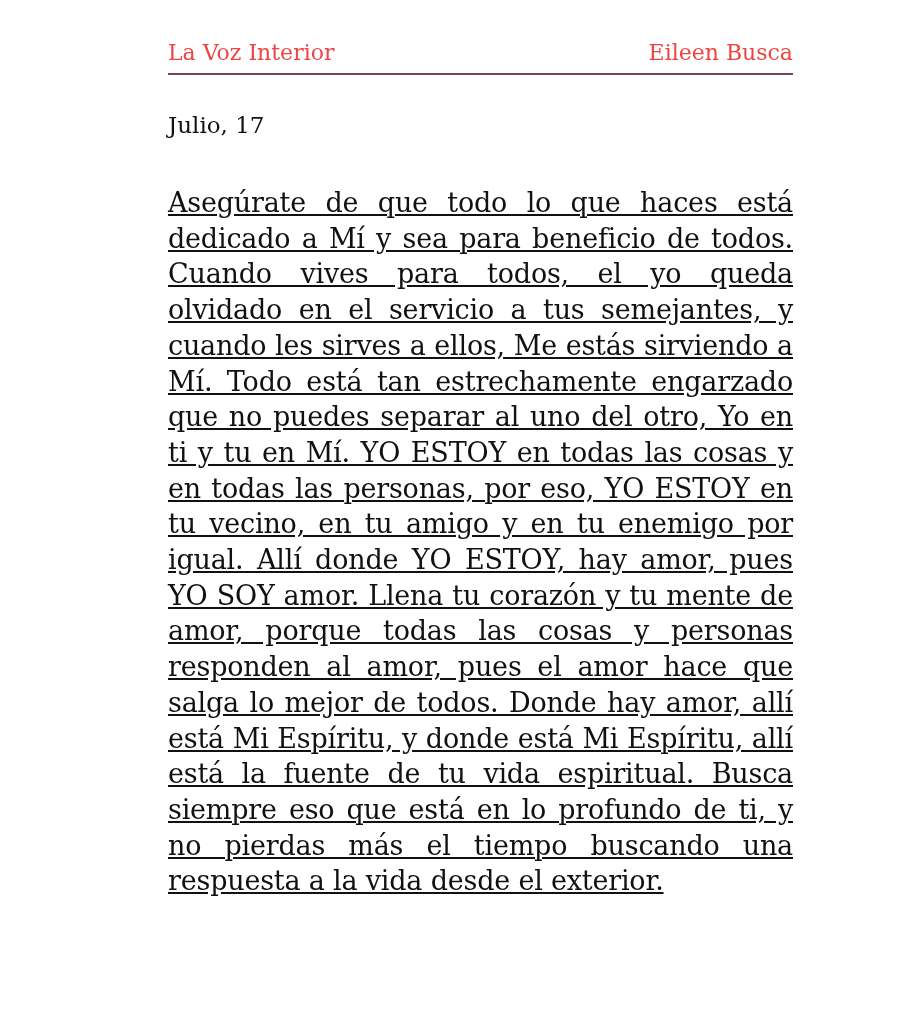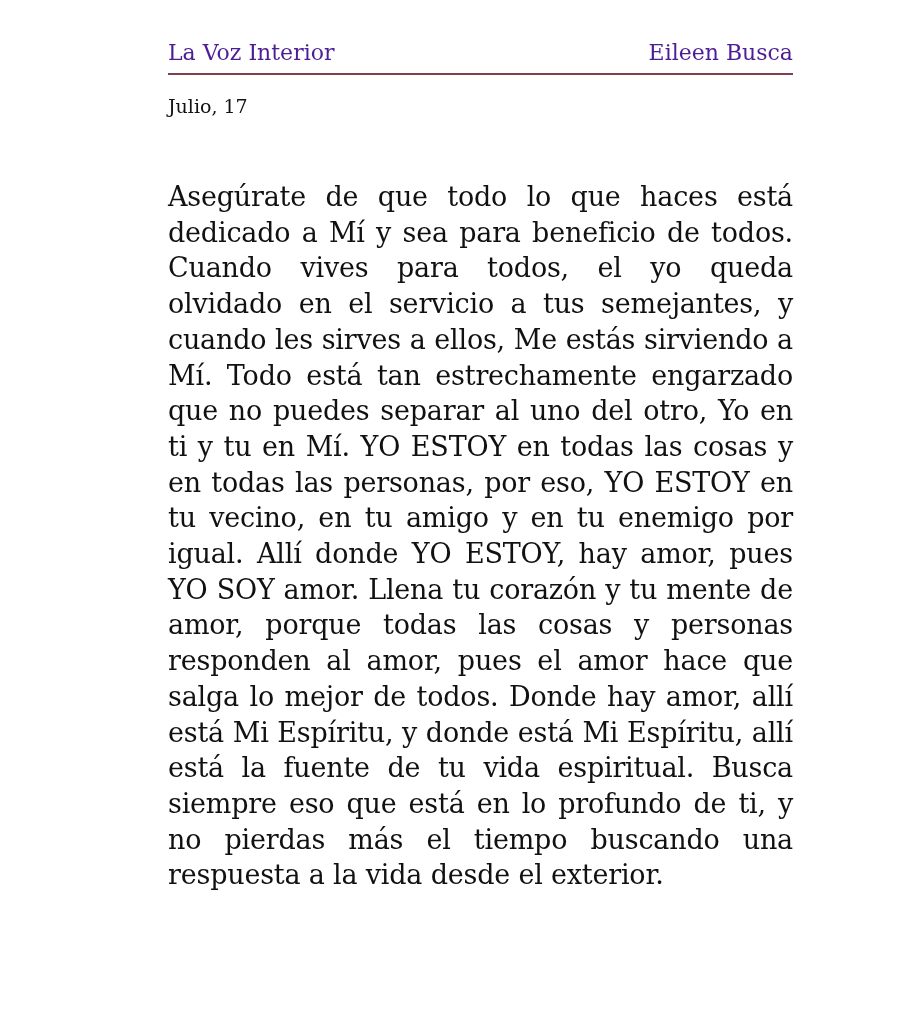--- a/index.html
+++ b/index.html
@@ -22,44 +22,45 @@
     left: 168px;
     top: 40px;
     width: 625px;
   }
   .running-header {
     display: flex;
     justify-content: space-between;
     align-items: baseline;
     font-size: 22px;
     line-height: 26px;
-    color: #4c1d95;
+    color: #ef4444;
   }
   .header-rule {
     margin-top: 7px;
     height: 0;
     border: none;
     border-top: 2.5px solid #7d4250;
     width: 100%;
   }
   .date-heading {
-    margin-top: 14px;
-    font-size: 19px;
+    margin-top: 33px;
+    font-size: 23px;
     line-height: 34px;
     color: #121212;
   }
   .body-paragraph {
-    margin-top: 56px;
+    margin-top: 43px;
     font-size: 27px;
     line-height: 35.7px;
     text-align: justify;
     text-align-last: left;
     text-justify: inter-word;
     color: #111111;
     letter-spacing: -0.2px;
+    text-decoration: underline;
   }
 </style>
 </head>
 <body>
 
 <div class="page">
   <div class="content">
 
     <div class="running-header">
       <span>La Voz Interior</span>

